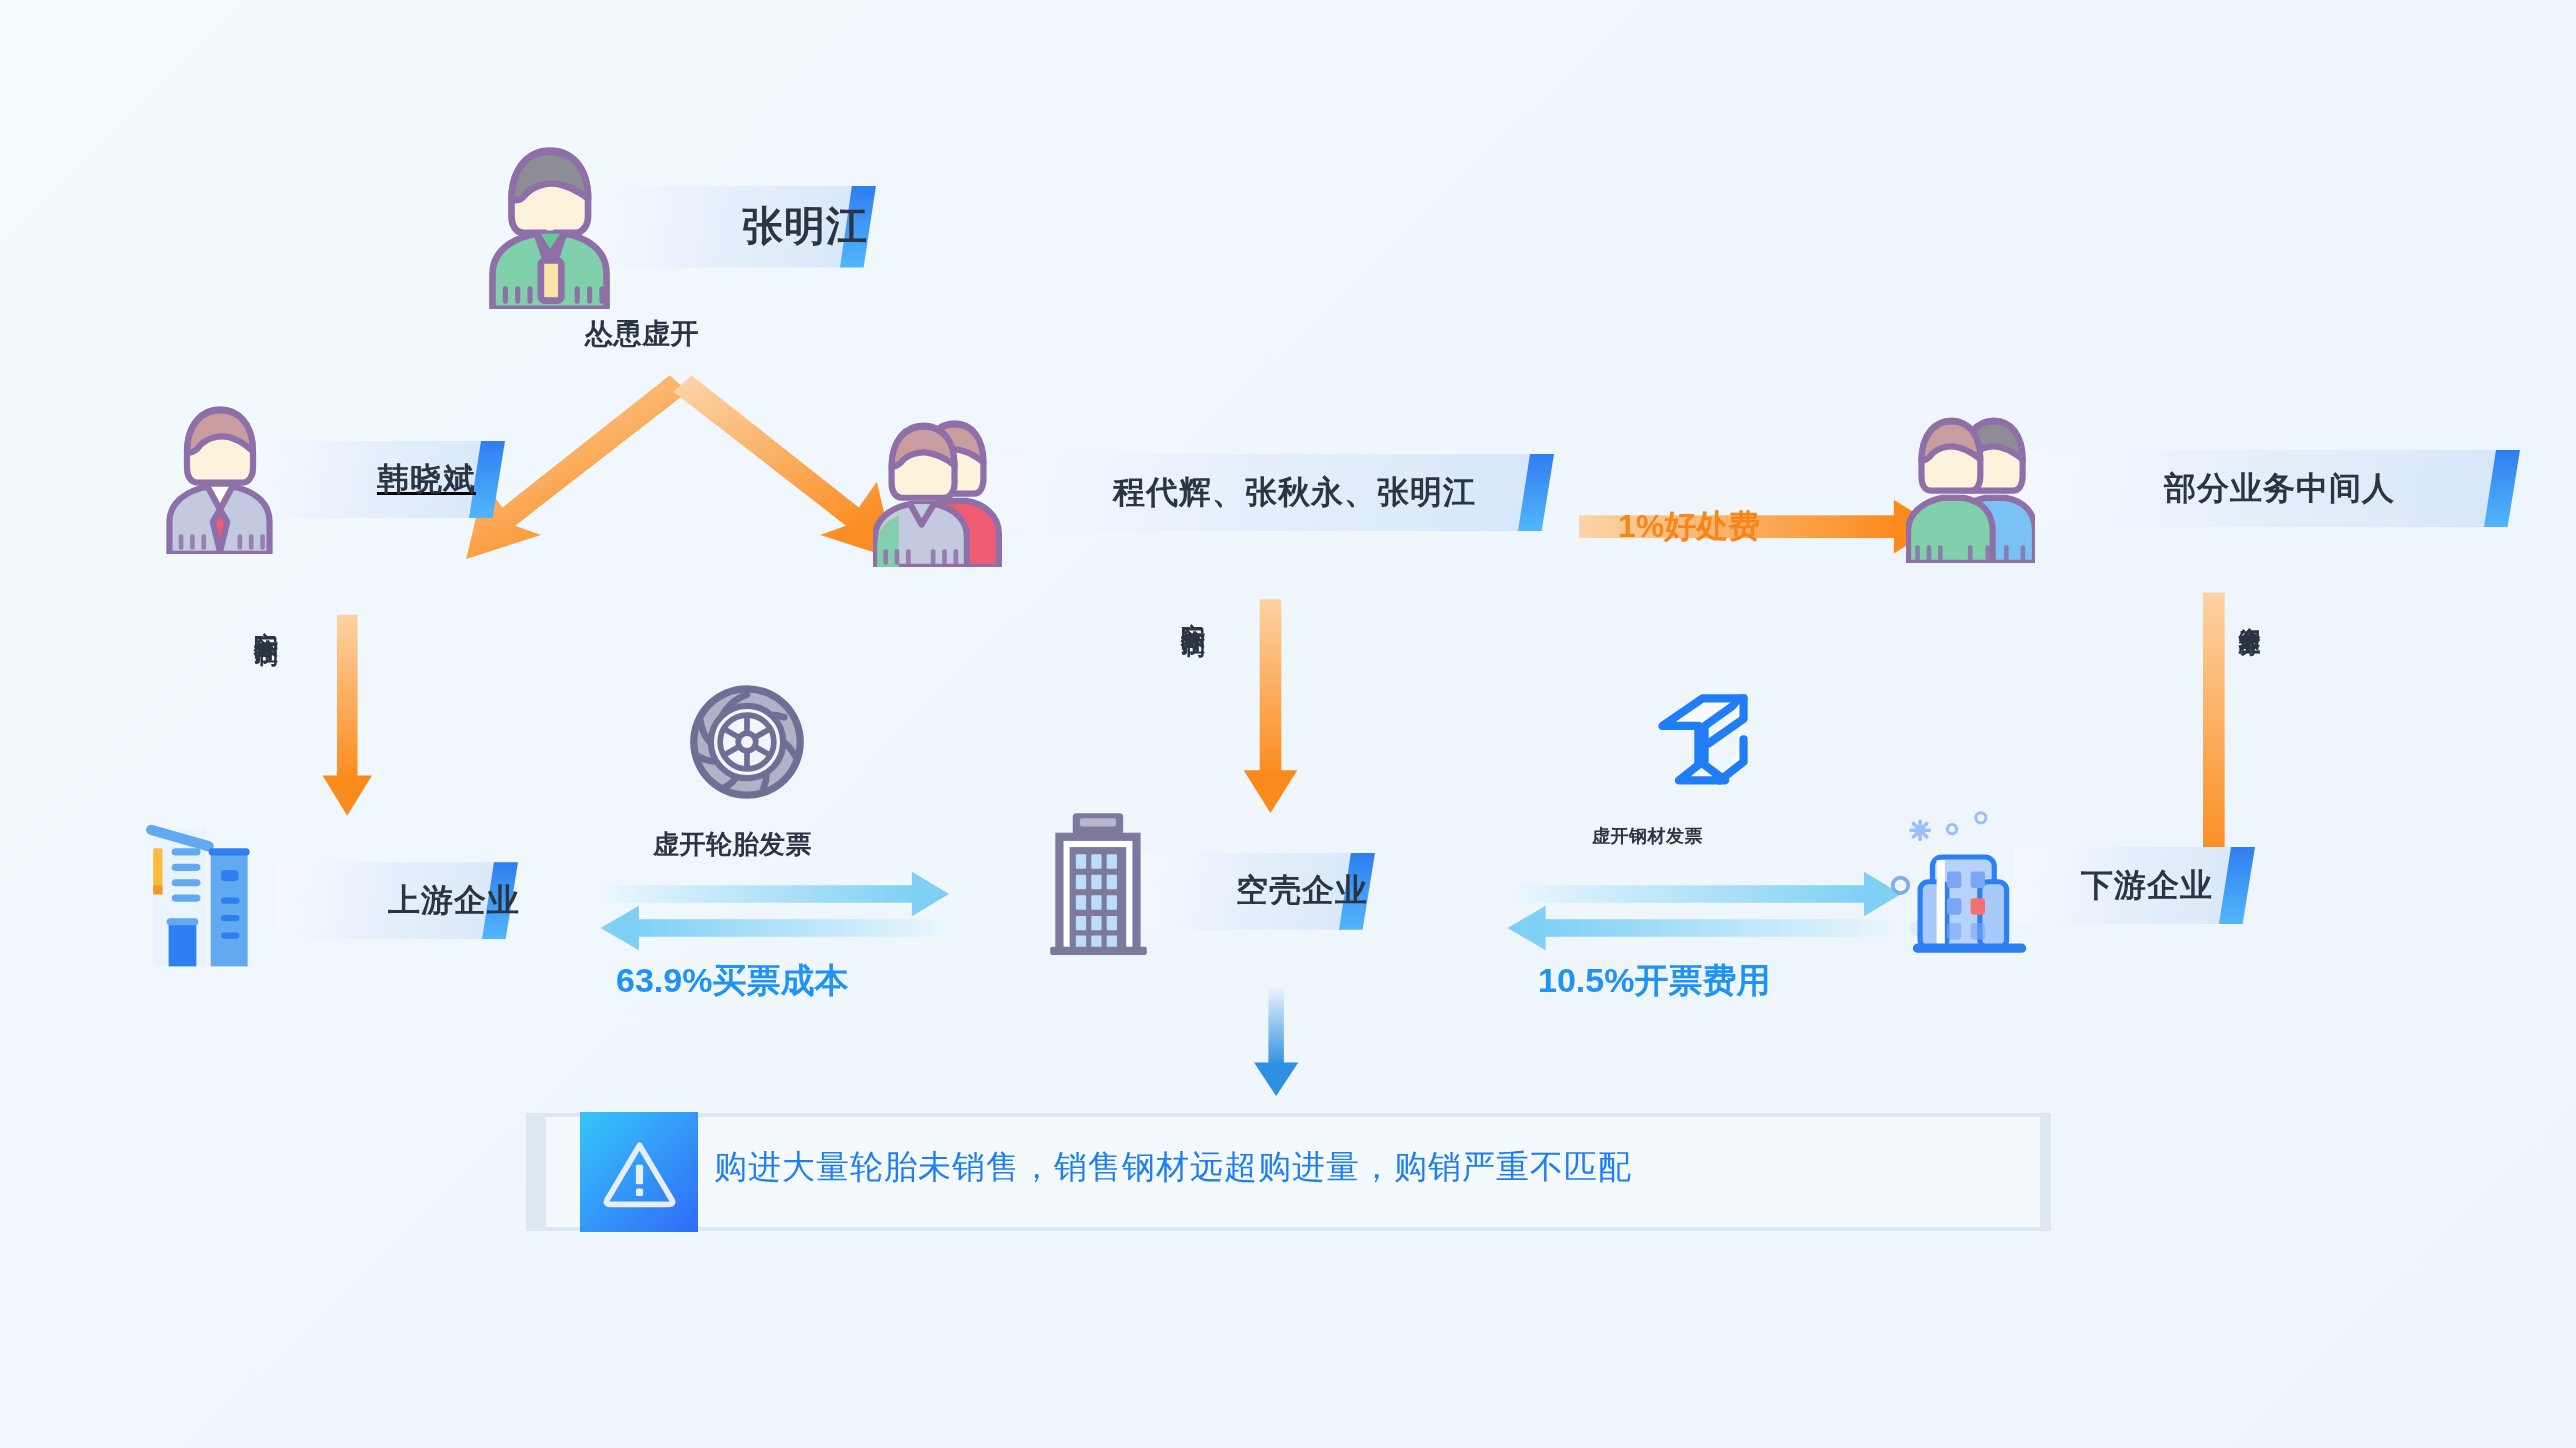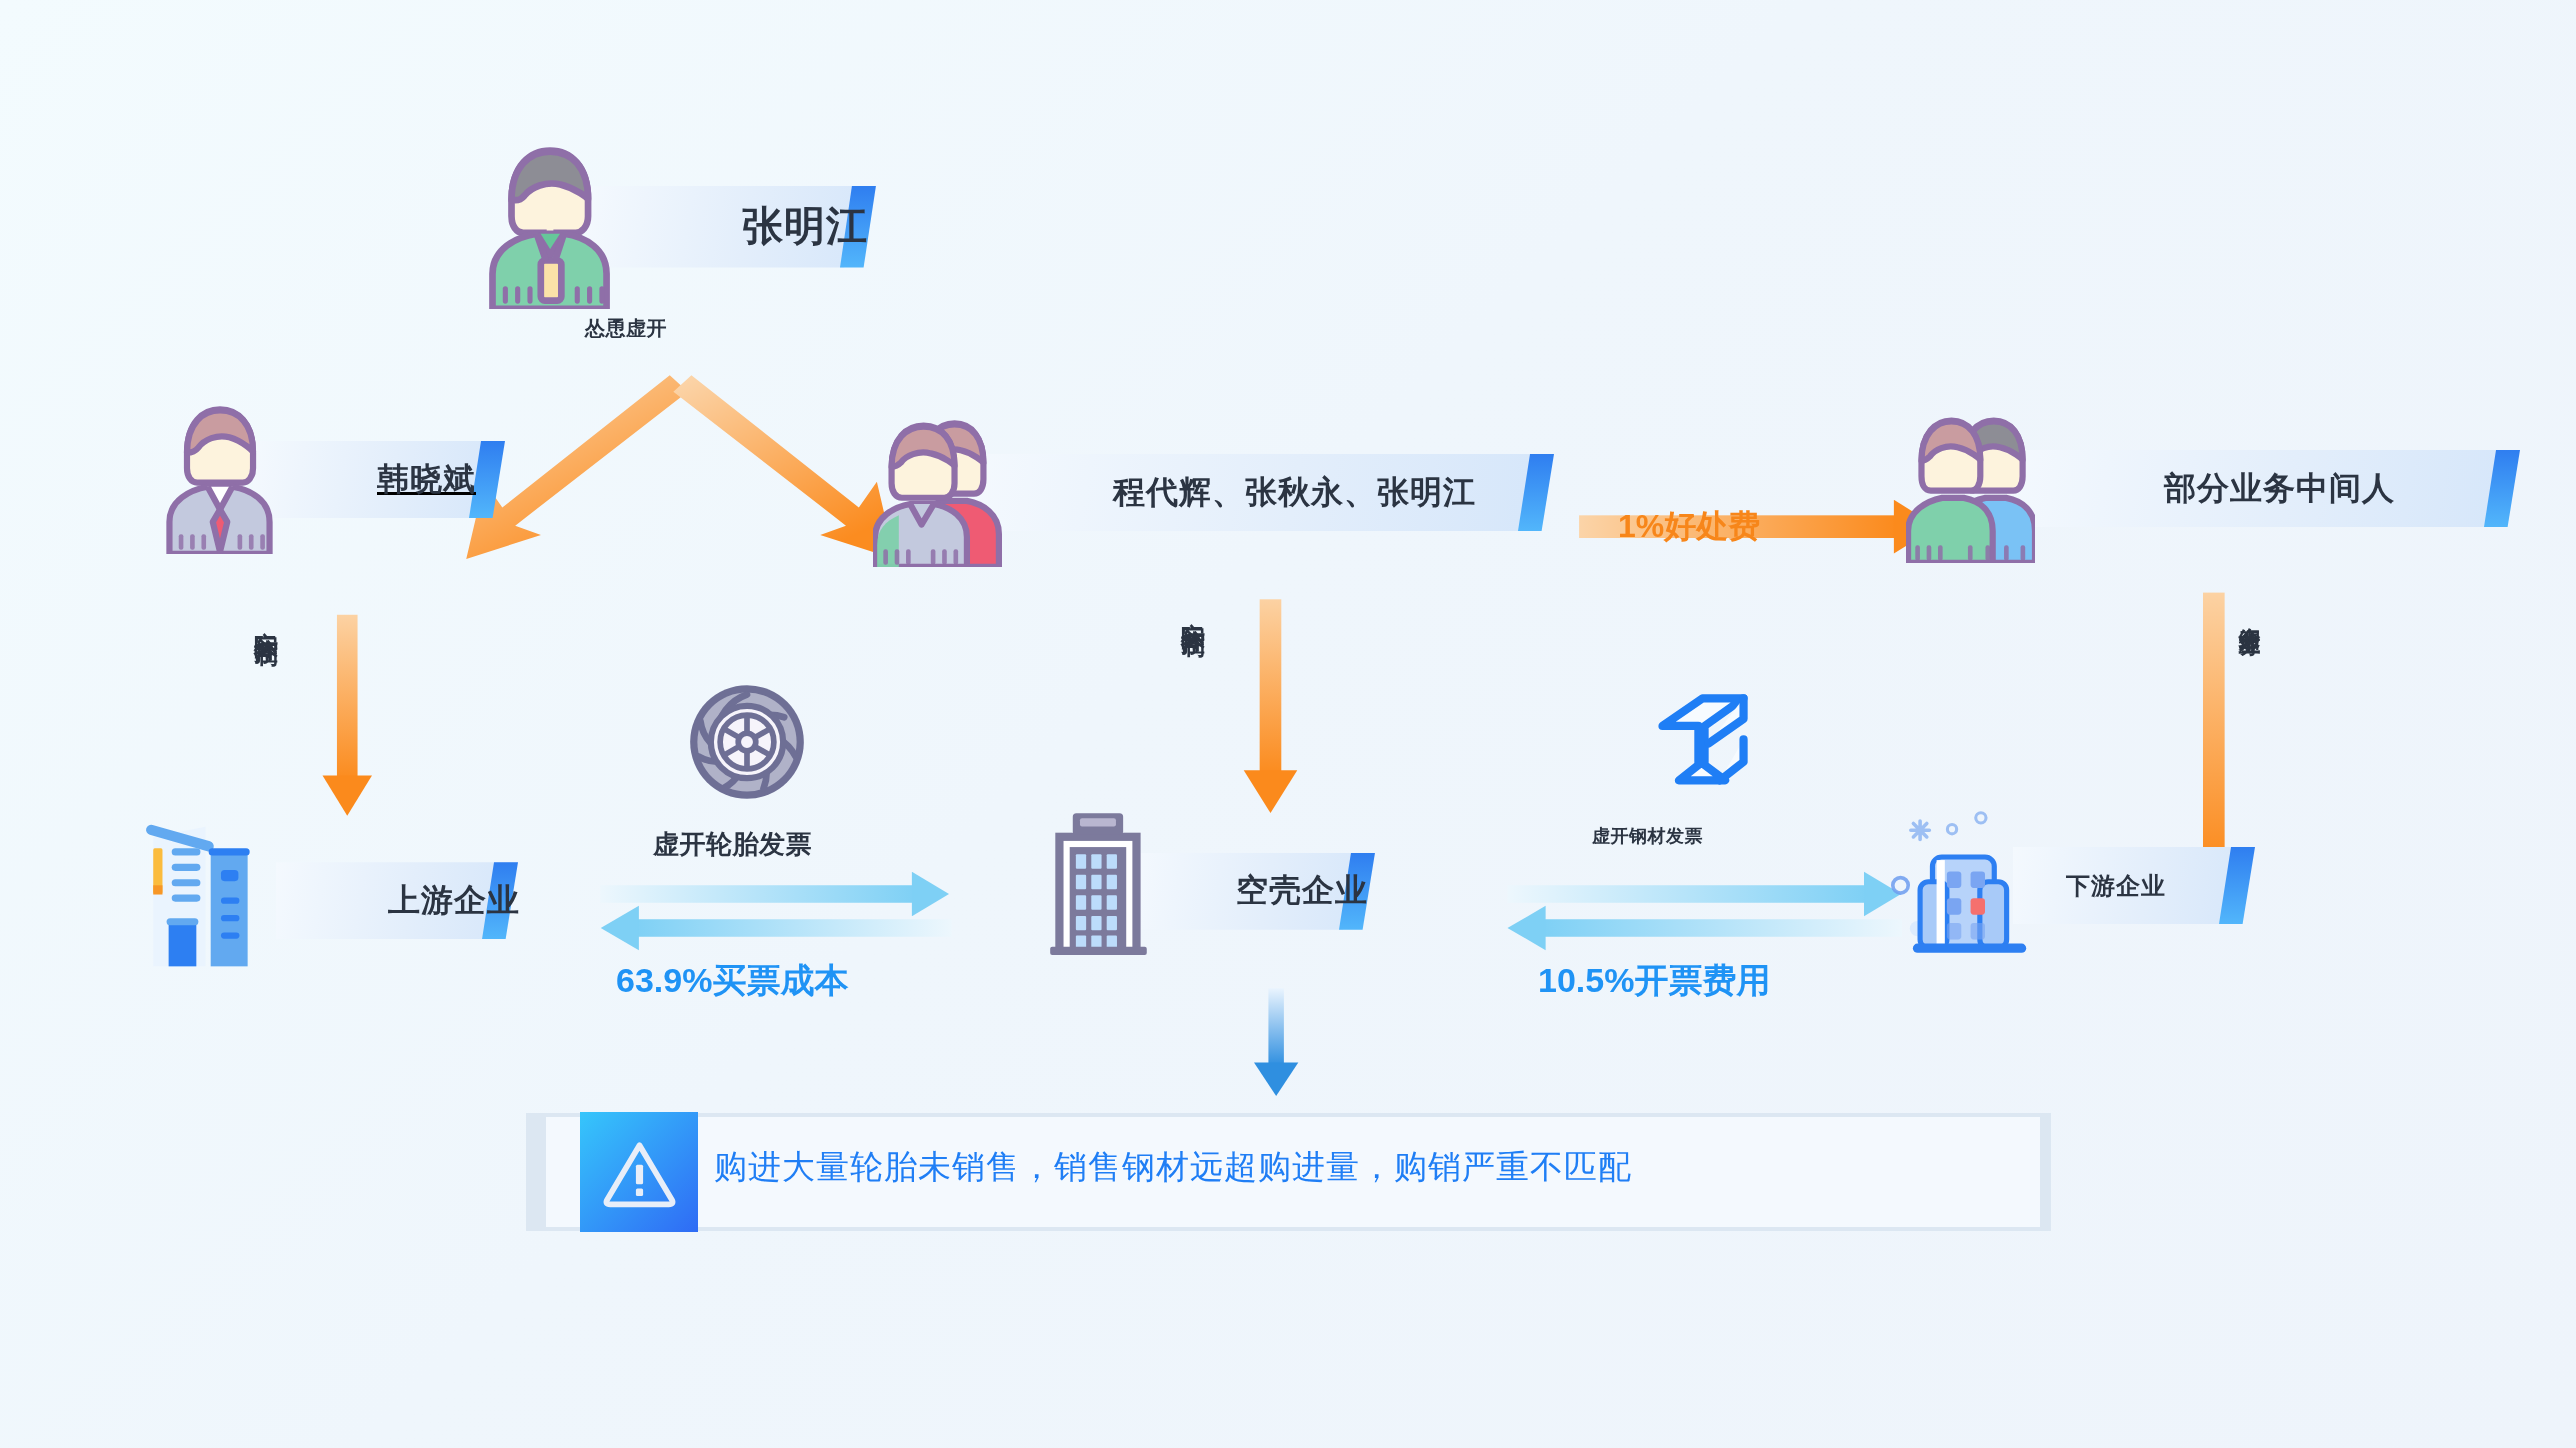--- a/index.html
+++ b/index.html
@@ -216,21 +216,21 @@
         <rect x="220" y="286" width="10" height="34" rx="5"></rect>
         <rect x="244" y="286" width="10" height="34" rx="5"></rect>
       </g>
     </svg>
     <div class="plate" style="width:289px; height:82px; margin-left:-36px; margin-top:5.2px;">
       <div class="plate-bg"></div>
       <div class="plate-edge"></div>
       <span class="plate-label" style="font-size:41px; margin-left:155px;">张明江</span>
     </div>
   </div>
-  <div class="caption" style="left:585px; top:315px; font-size:20px;">怂恿虚开</div>
+  <div class="caption" style="left:585px; top:315px; font-size:28px;">怂恿虚开</div>
 
   <div class="node" style="left:155px; top:399px; width:376px; height:155px;">
     <svg width="129" height="155" viewBox="0 0 250 300" style="flex:none; z-index:3;">
       <g stroke="#8f6fa8" stroke-width="12" stroke-linejoin="round" fill="none">
         <path d="M62,105 C62,44 94,20 126,20 C160,20 190,46 190,104 L190,134
                  C190,152 180,162 170,162 L82,162 C70,162 62,150 62,134 Z" fill="#fdf3dd"></path>
         <path d="M62,104 C62,46 94,22 126,22 C162,22 190,48 190,102
                  C190,102 172,82 144,74 C120,68 96,78 84,94 C76,104 68,104 62,104 Z" fill="#c99ca0"></path>
         <path d="M28,300 L28,238 C28,196 68,176 102,170 L150,170 C186,176 222,196 222,238 L222,300 Z" fill="#c3c9de"></path>
         <path d="M102,170 L126,214 L150,170" fill="#ffffff"></path>
@@ -443,21 +443,21 @@
         <rect x="124" y="208" width="28" height="32" rx="6"></rect>
         <rect x="124" y="256" width="28" height="32" rx="6" opacity="0.6"></rect>
         <rect x="170" y="256" width="28" height="32" rx="6" opacity="0.6"></rect>
       </g>
       <rect x="170" y="208" width="28" height="32" rx="6" fill="#f5706e"></rect>
       <rect x="58" y="296" width="220" height="18" rx="9" fill="#2d7ff2"></rect>
     </svg>
     <div class="plate" style="width:242px; height:77px; margin-left:-40px; margin-top:25px;">
       <div class="plate-bg"></div>
       <div class="plate-edge"></div>
-      <span class="plate-label" style="font-size:24px; margin-left:53px;">下游企业</span>
+      <span class="plate-label" style="font-size:32px; margin-left:68px;">下游企业</span>
     </div>
   </div>
 
   <div class="alert-outer" style="left:526px; top:1113px; width:1525px; height:118px;">
   </div>
   <div class="alert-inner" style="left:546px; top:1117px; width:1494px; height:110px;">
   </div>
   <div class="alert-icon-box" style="left:580px; top:1112px; width:118px; height:120px;">
     <svg width="77" height="77" viewBox="0 0 150 150">
       <path d="M75,22 L138,128 Q143,137 132,137 L18,137 Q7,137 12,128 Z" fill="none" stroke="#e8eef8" stroke-width="11" stroke-linejoin="round"></path>

